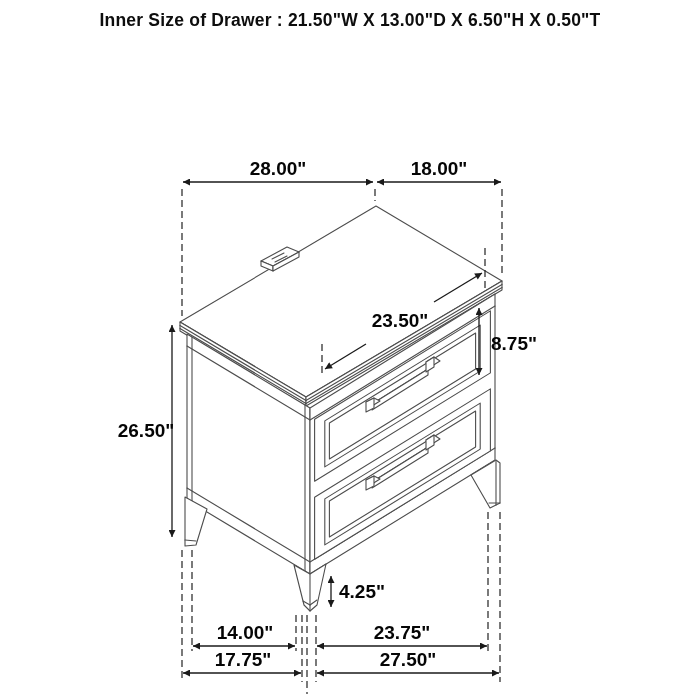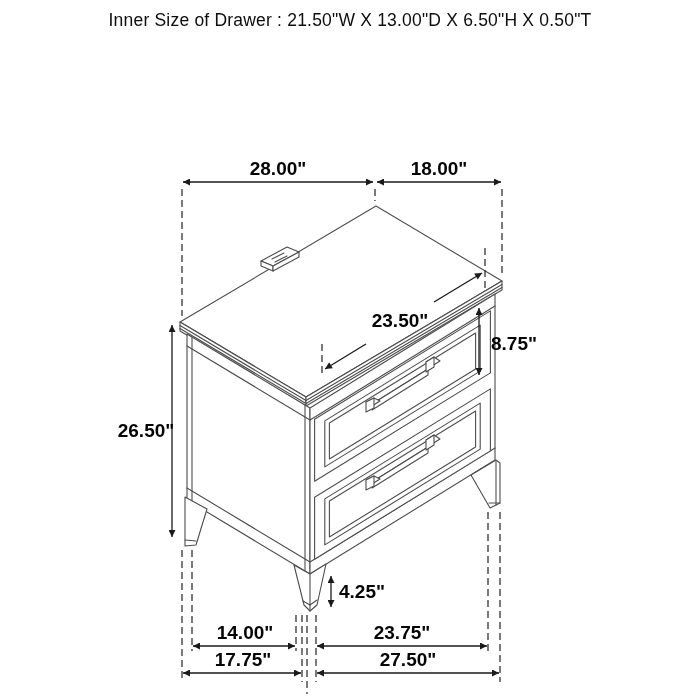--- a/index.html
+++ b/index.html
@@ -2,21 +2,21 @@
 <html><head>
 <meta charset="utf-8">
 <style>
   html,body{margin:0;padding:0;background:#ffffff;}
   .stage{
     position:relative;width:700px;height:700px;background:#ffffff;overflow:hidden;
     font-family:"Liberation Sans",sans-serif;
   }
   .title{
     position:absolute;top:10px;left:0;width:100%;text-align:center;
-    font-size:17.5px;font-weight:400;color:#0d0d0d;letter-spacing:0.2px;
+    font-size:17.5px;font-weight:700;color:#0d0d0d;letter-spacing:0.2px;
   }
   svg{position:absolute;top:0;left:0;}
   .furn{stroke:#4d4d4d;stroke-width:1.1;fill:none;stroke-linejoin:round;stroke-linecap:round;}
   .furn .face{fill:#ffffff;}
   .dimline{stroke:#1a1a1a;stroke-width:1.3;fill:none;}
   .ext{stroke:#222222;stroke-width:1.2;fill:none;stroke-dasharray:7 4;}
   text.dim{font:700 19px "Liberation Sans",sans-serif;fill:#050505;}
 </style>
 </head>
 <body>

